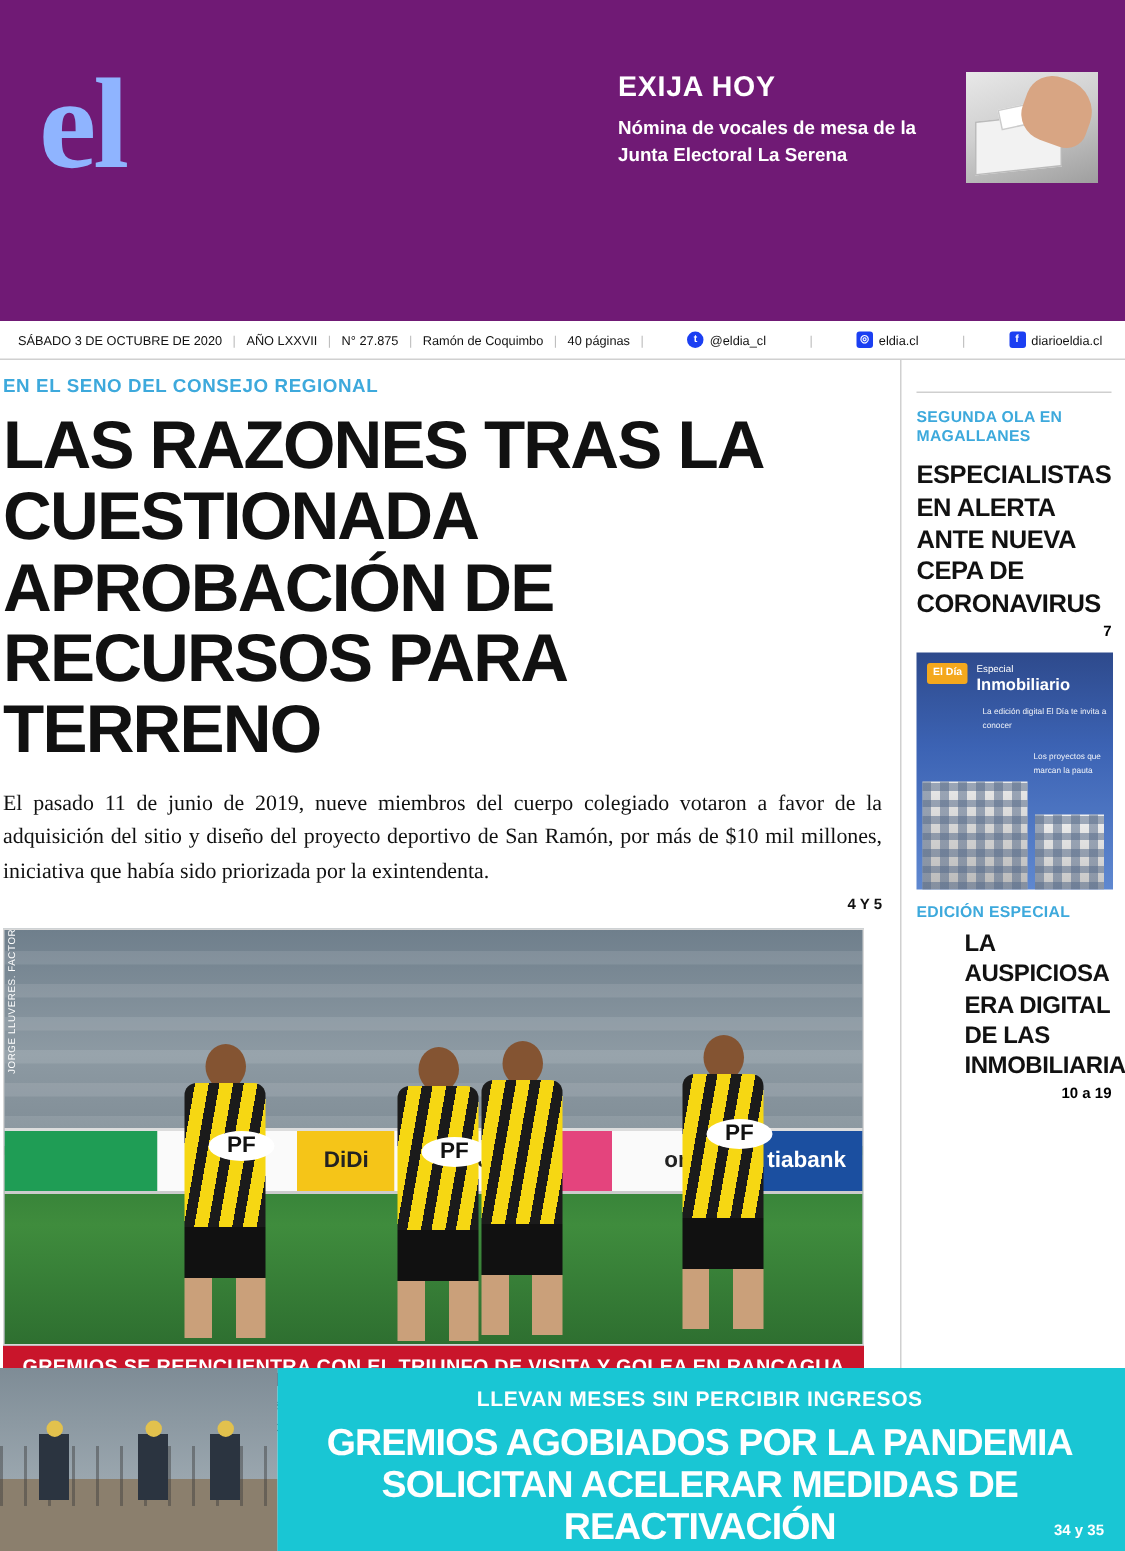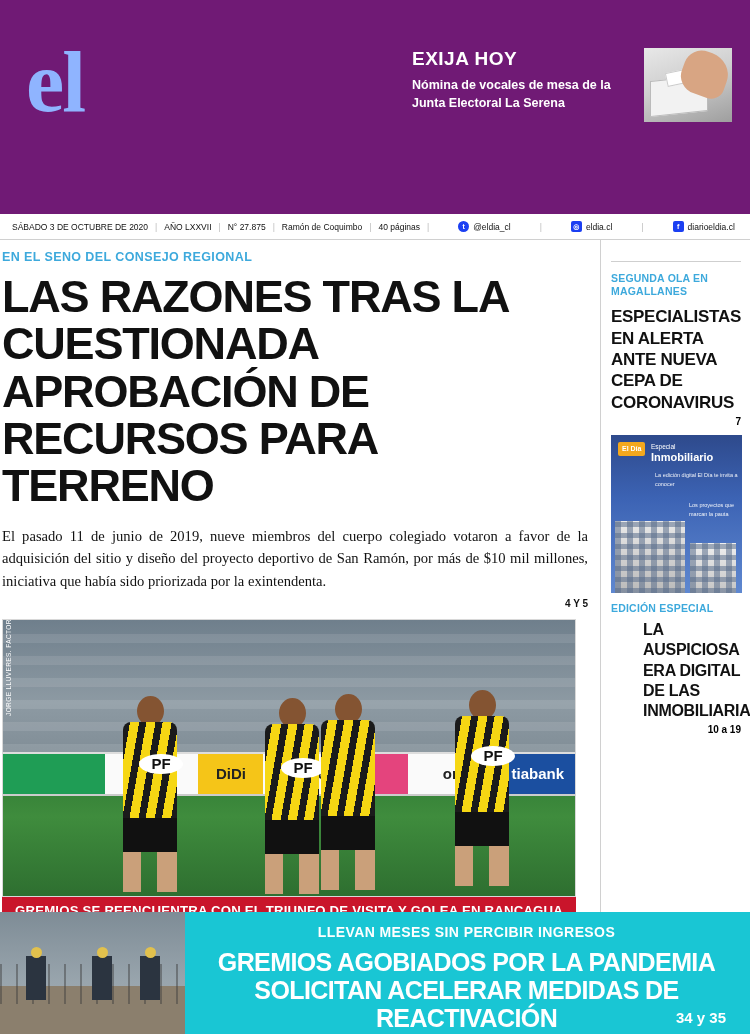--- a/index.html
+++ b/index.html
@@ -273,22 +273,22 @@
   }
   .bottom-kicker {
     font-size: 14px; font-weight: bold; letter-spacing: .4px;
     text-align: center; margin-bottom: 8px;
   }
   .bottom-head {
     font-size: 25px; font-weight: bold; line-height: 1.12;
     letter-spacing: -0.6px; text-align: center;
   }
   .bottom-page {
-    position: absolute; right: 24px; bottom: 8px;
-    font-size: 15px; font-weight: bold;
+    position: absolute; right: 14px; bottom: 8px;
+    font-size: 10px; font-weight: bold;
   }
 </style>
 </head>
 <body>
 
 <div class="page">
 
   <div class="masthead">
     <div class="logo-wrap">
       <span class="logo-el">el</span>

